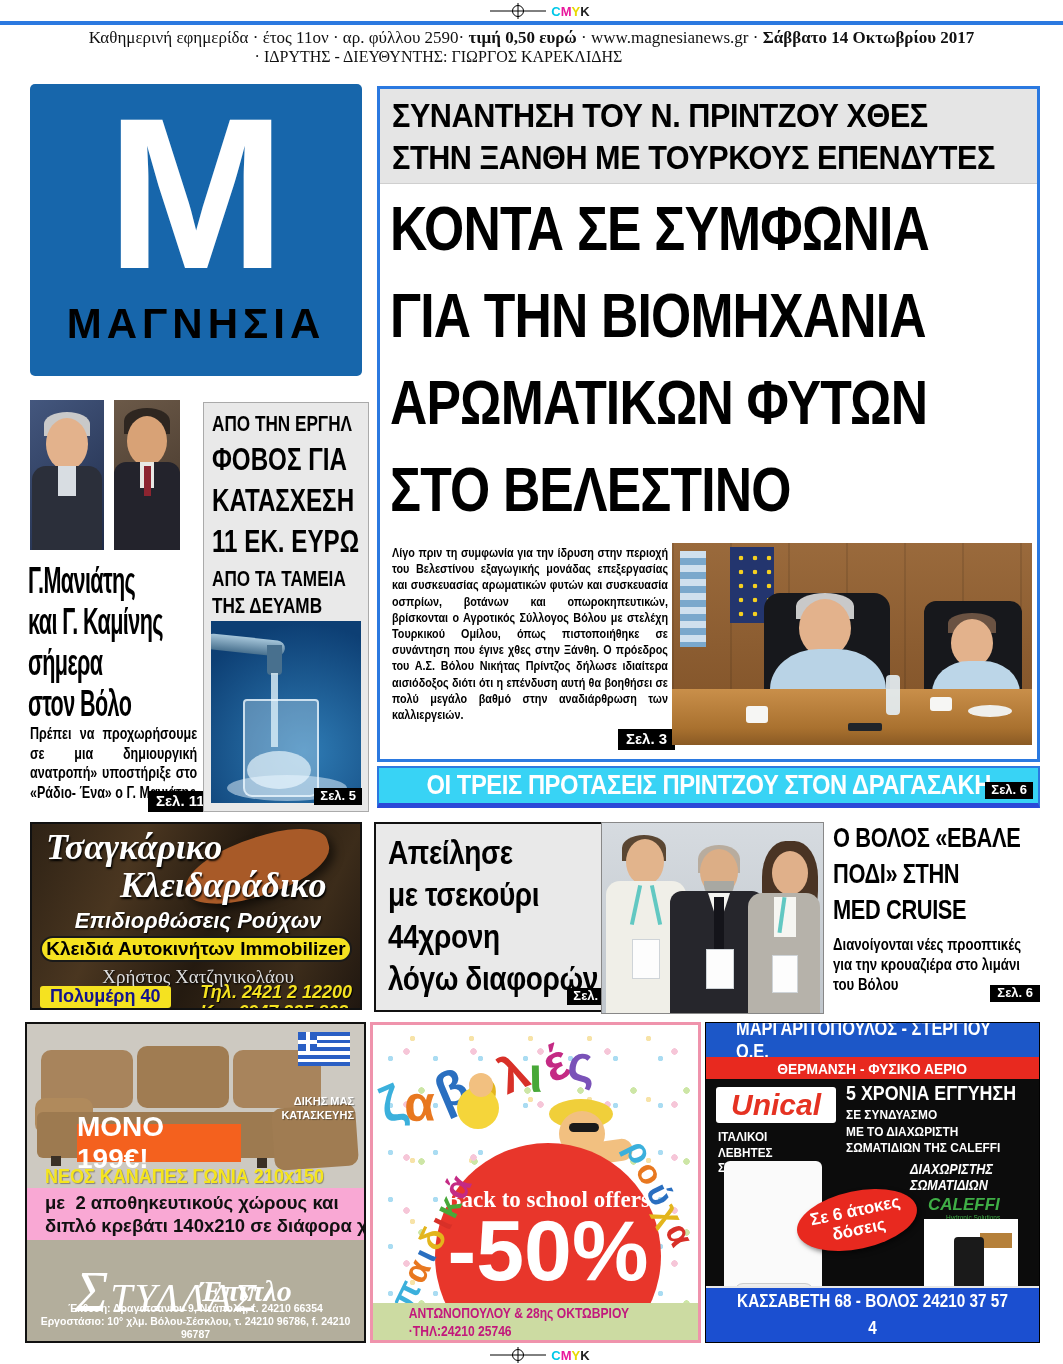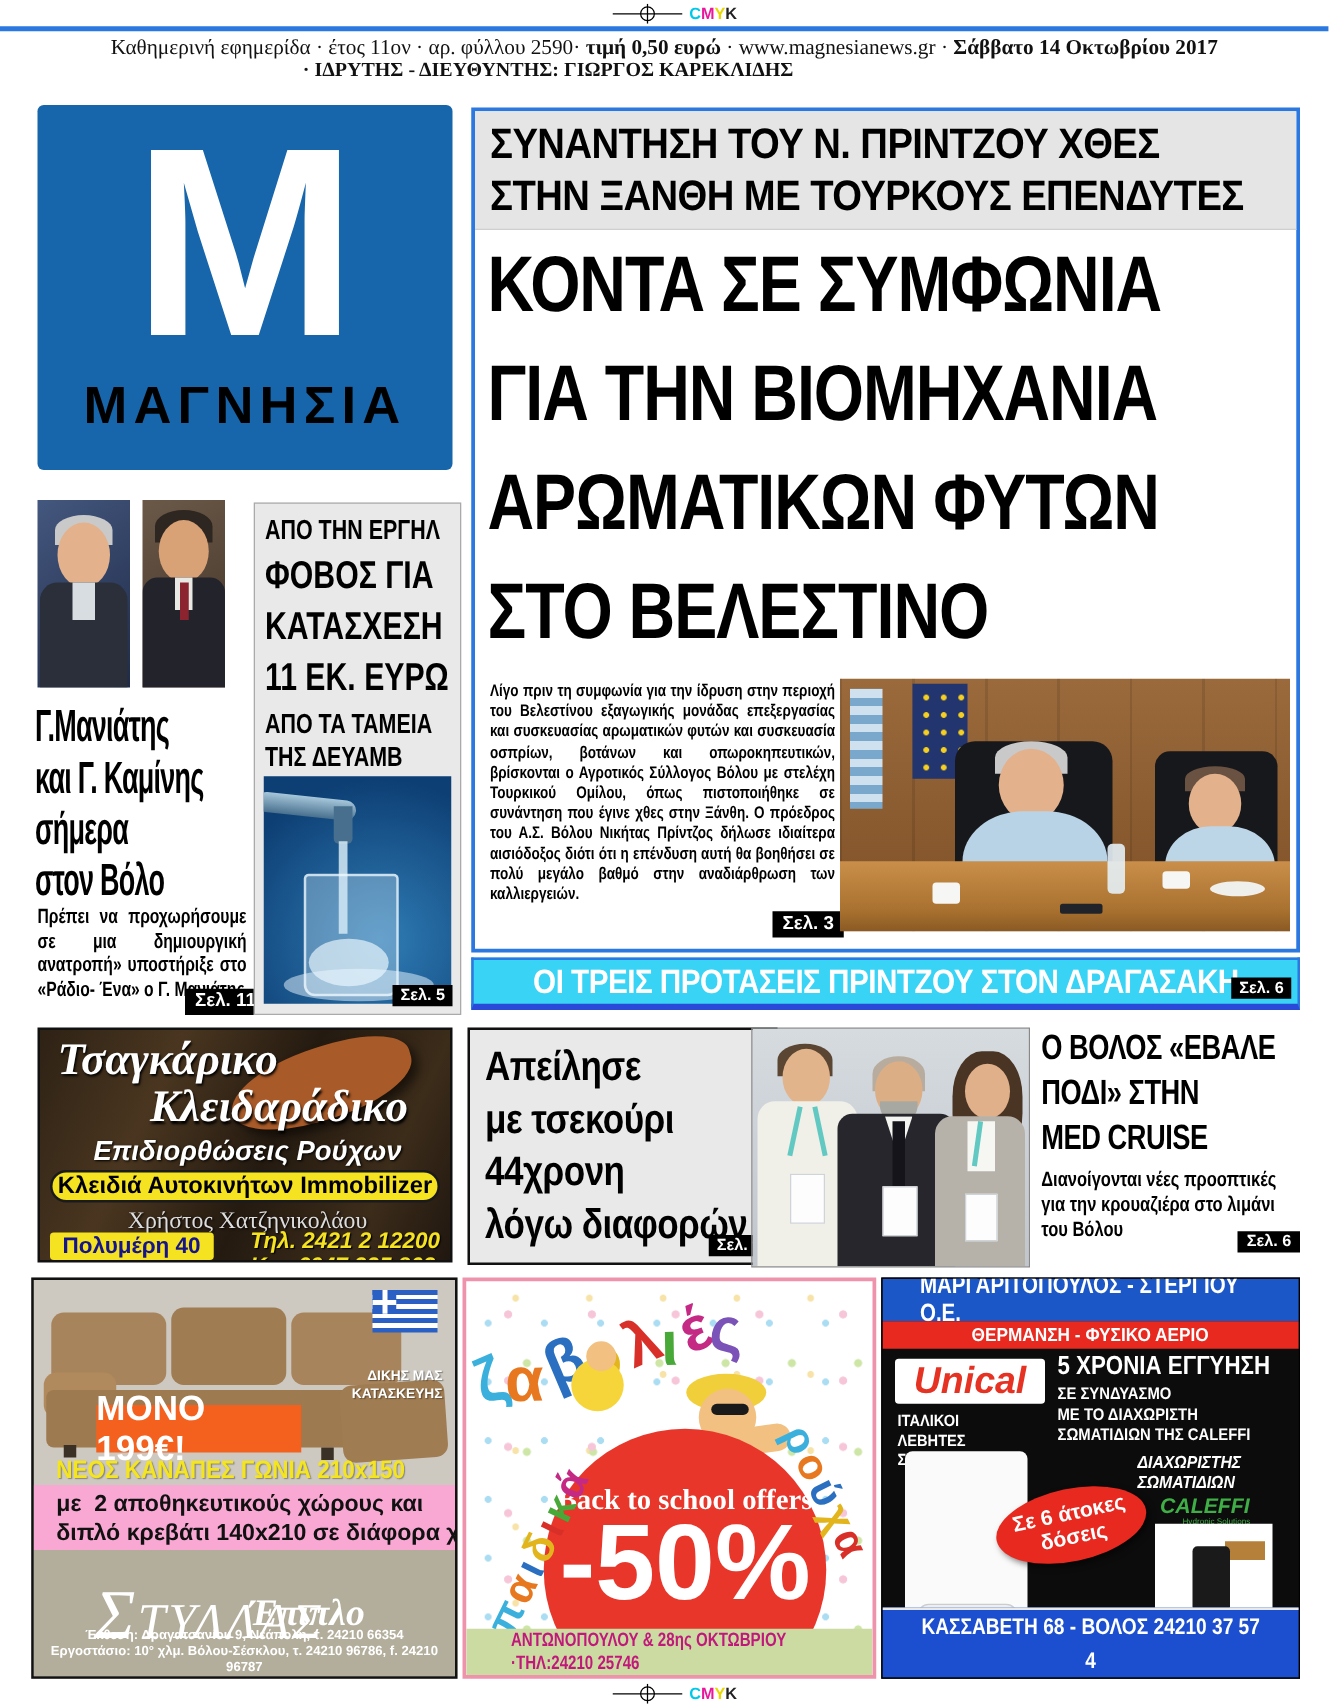--- a/index.html
+++ b/index.html
@@ -13,21 +13,21 @@
   .badge{display:inline-block;background:#000;color:#fff;font-weight:bold;
          font-size:15px;padding:1px 8px 2px;line-height:1.2;}
   
   .printmark{display:flex;align-items:center;gap:5px;justify-content:center;}
   .cmyk span{font-size:13px;font-weight:bold;letter-spacing:0;}
   .cmyk .c{color:#00c8e8}.cmyk .m{color:#e8189c}.cmyk .y{color:#e8d800}.cmyk .k{color:#222}
   .bluerule{left:0;top:21px;width:1063px;height:4px;background:#2b79e0;}
   .infoline{left:0;top:28px;width:1063px;text-align:center;font-family:"Liberation Serif",serif;
             font-size:17px;color:#111;}
   .founder{left:0;top:48px;width:877px;text-align:center;font-family:"Liberation Serif",serif;
-           font-size:16px;font-weight:bold;color:#111;}
+           font-size:16px;font-weight:normal;color:#111;}
   .logobox{left:30px;top:84px;width:332px;height:292px;background:#1766ab;border-radius:5px;
            display:flex;flex-direction:column;align-items:center;justify-content:flex-start;}
   .logoM{color:#fff;font-size:215px;line-height:200px;font-weight:bold;margin-top:10px;}
   .logoname{color:#000000;font-size:42px;font-weight:bold;letter-spacing:5px;margin-top:6px;}
   
   .leadbox{left:377px;top:86px;width:663px;height:676px;border:3px solid #2b79e0;
            box-sizing:border-box;background:#fff;}
   .kicker{position:absolute;left:0;top:0;width:657px;height:94px;background:#e5e5e5;
           border-bottom:1px solid #cfcfcf;}
   .kicker .sx{margin:5px 0 0 12px;width:730px;font-size:34px;line-height:42px;font-weight:bold;

